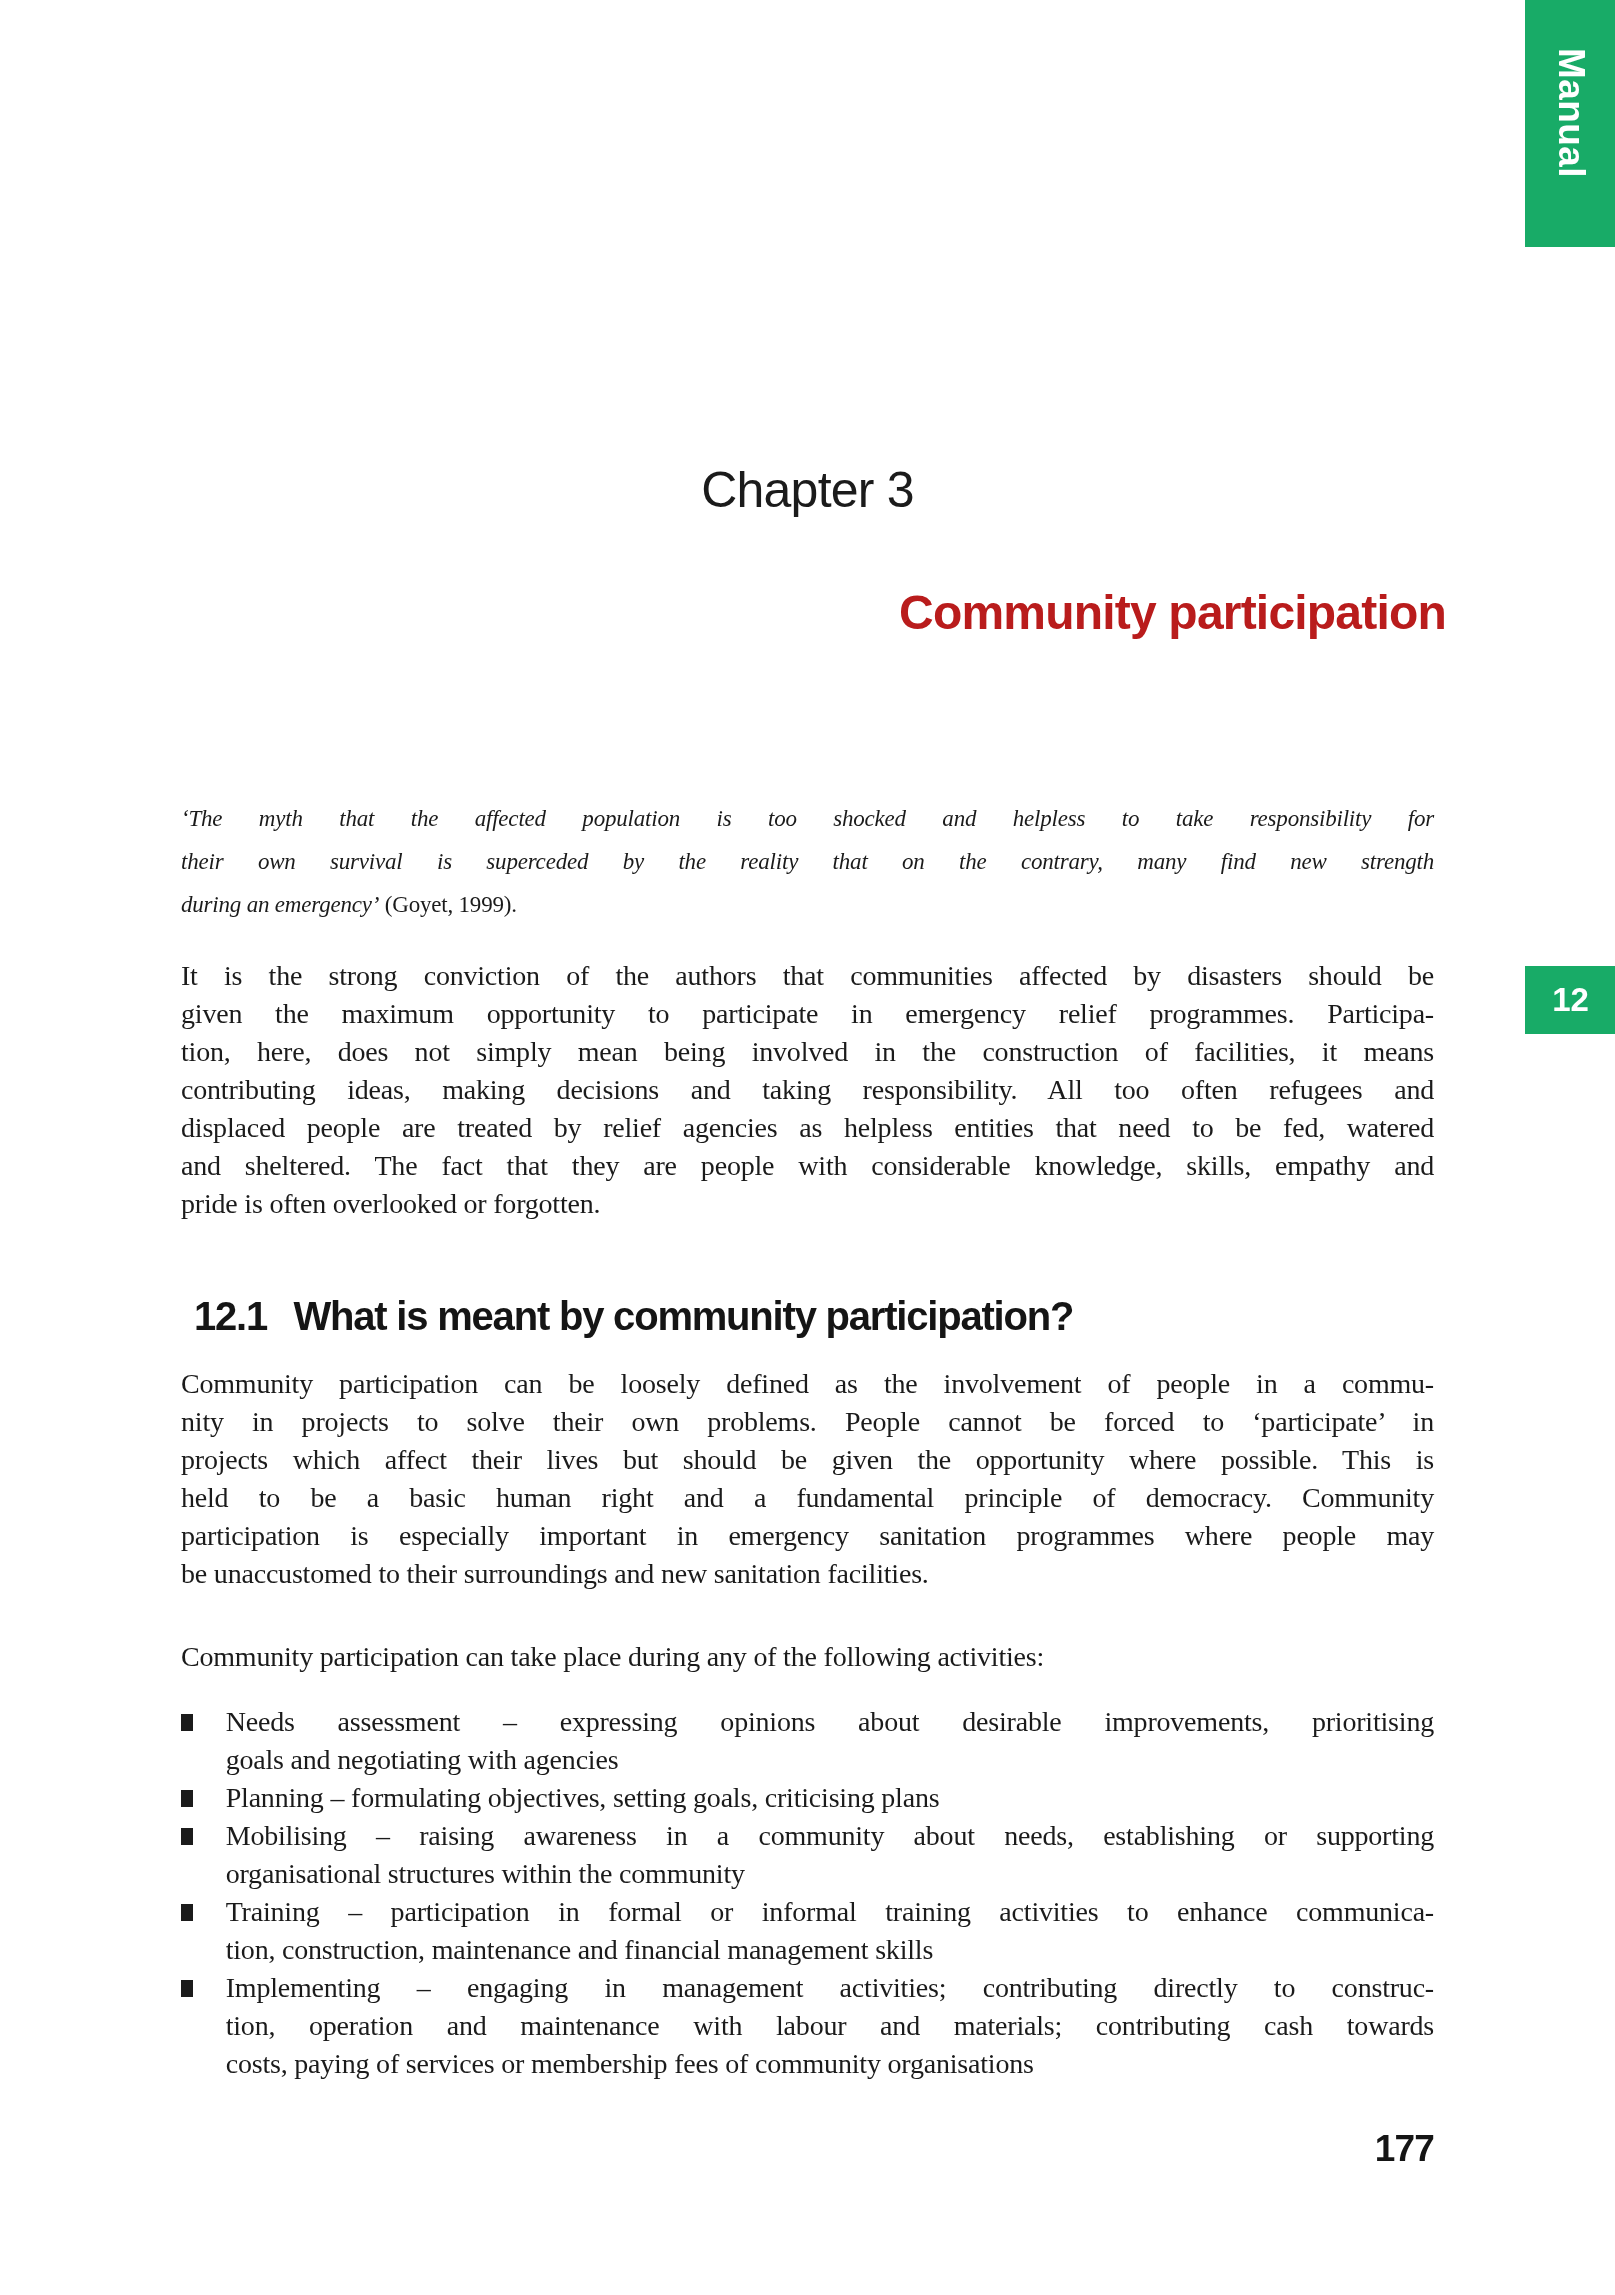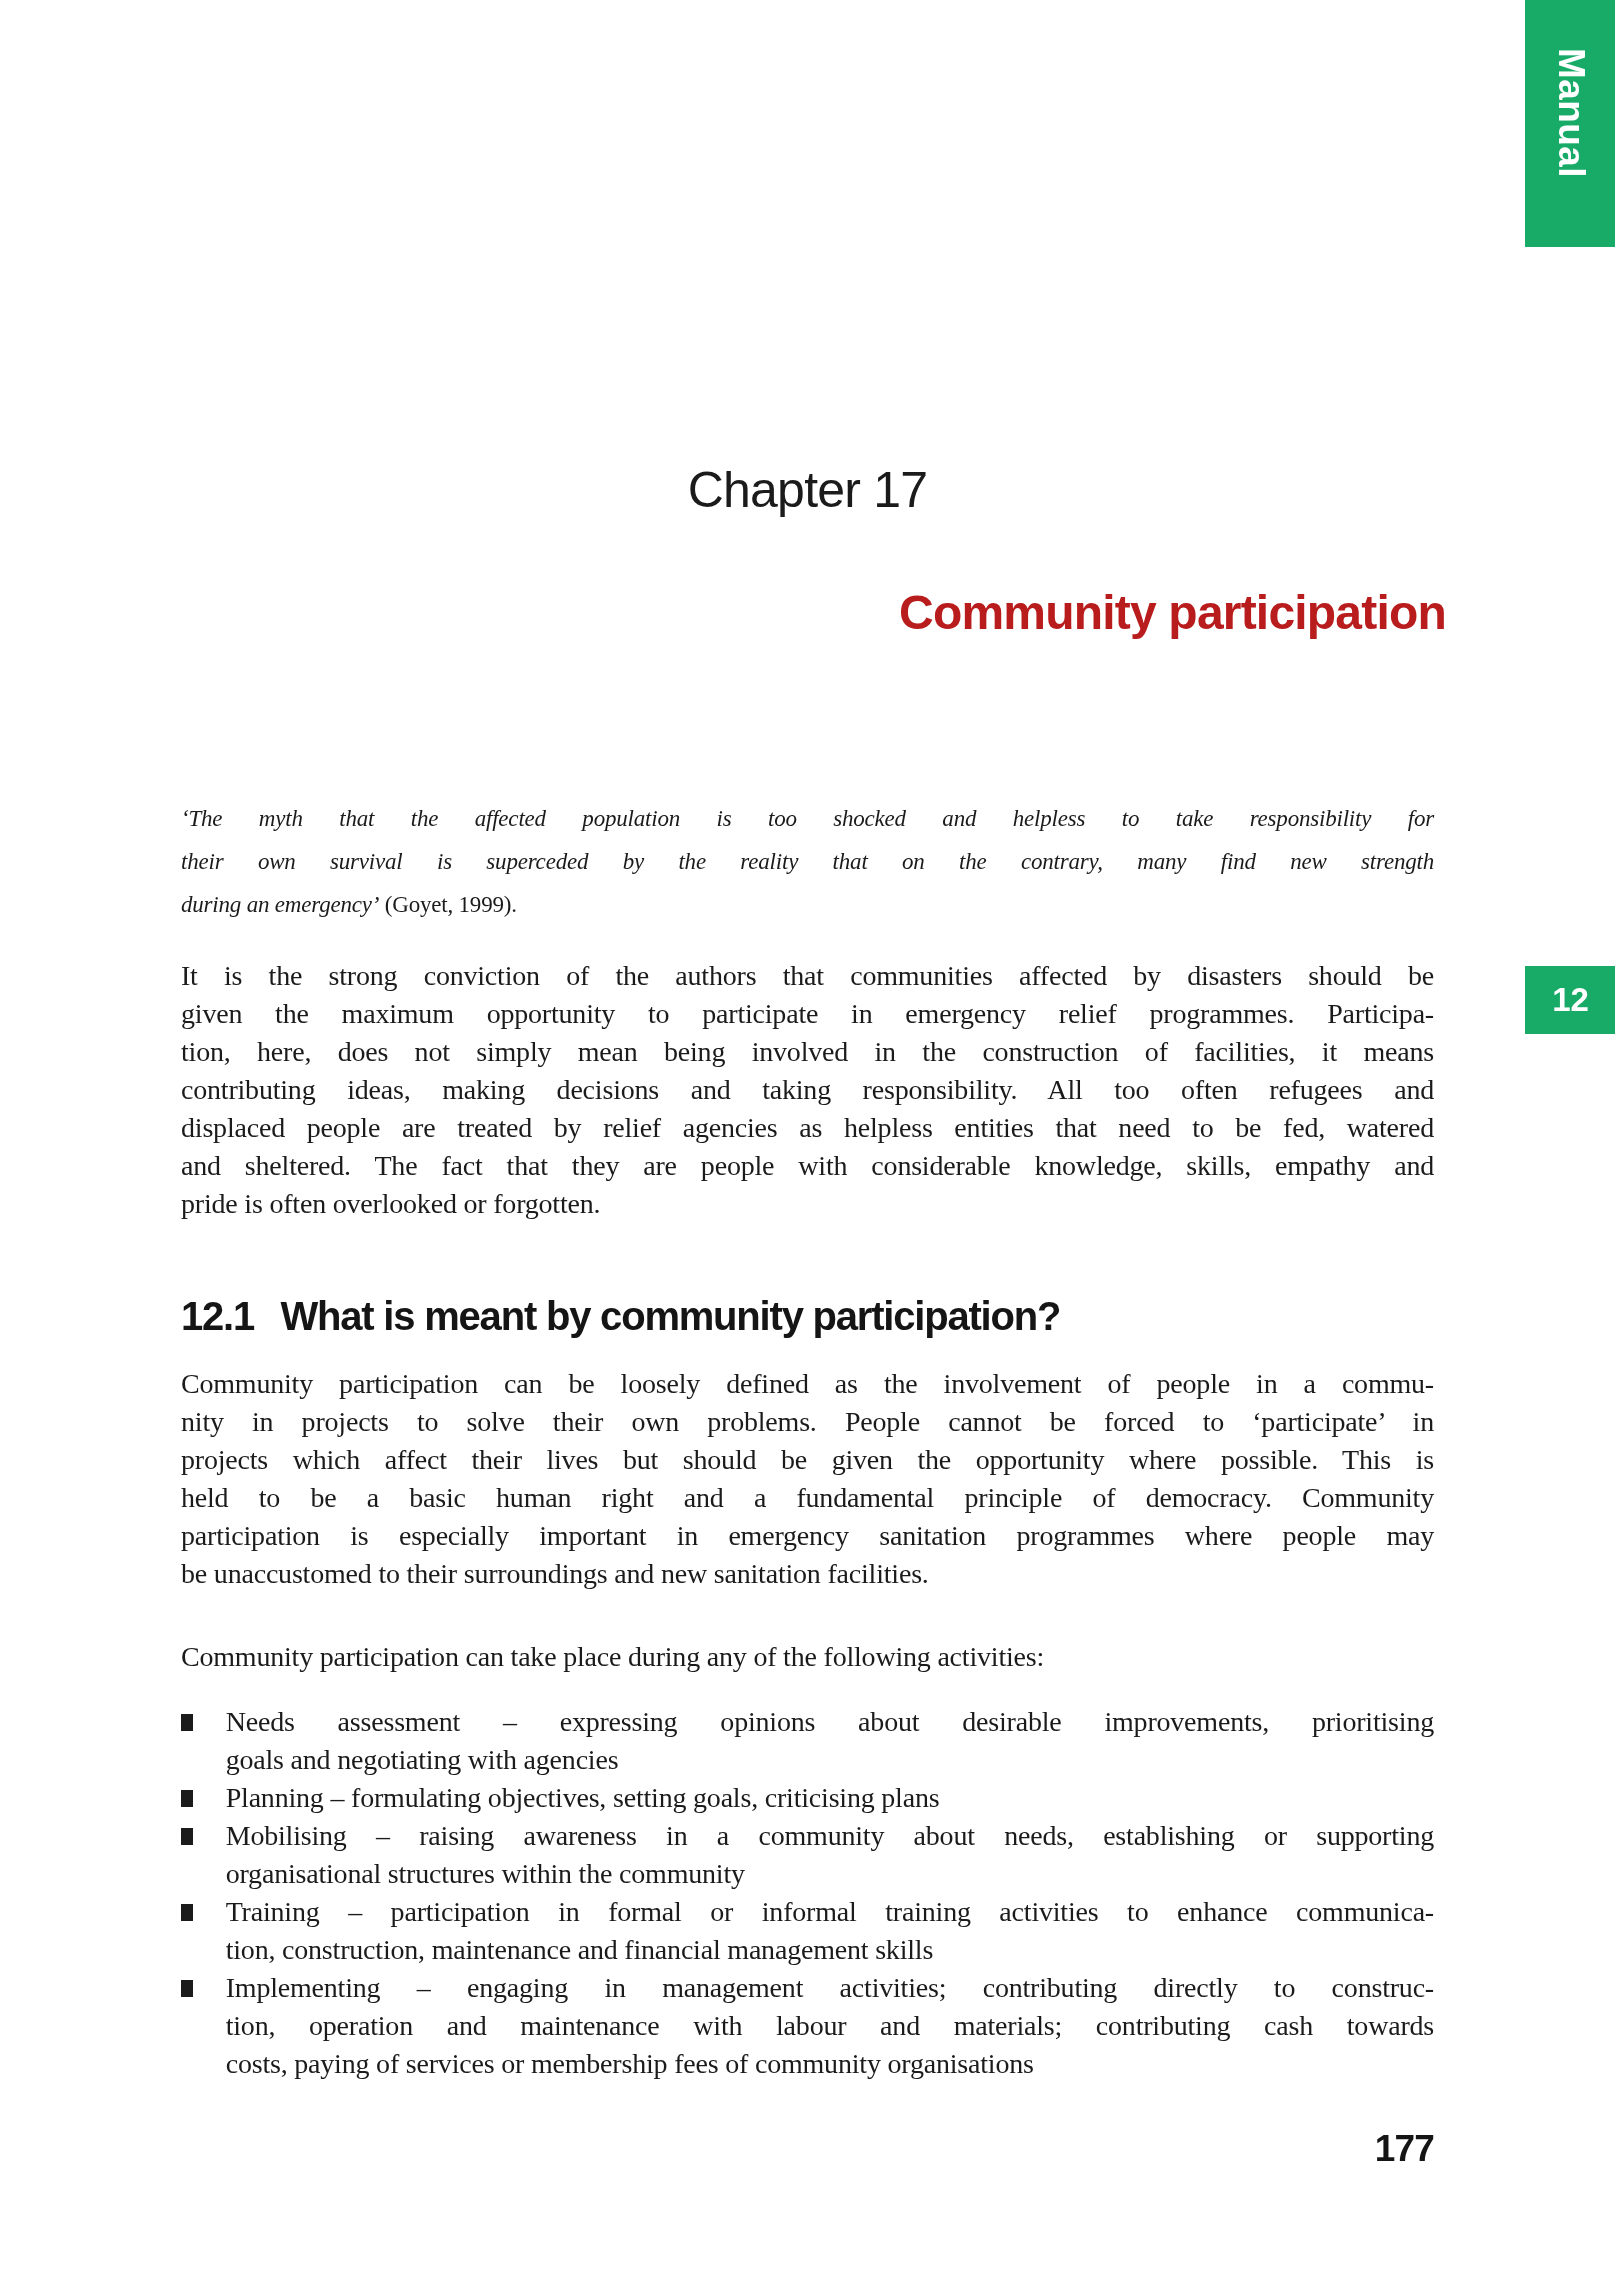--- a/index.html
+++ b/index.html
@@ -84,21 +84,21 @@
     font-size: 28px;
     line-height: 38px;
     letter-spacing: -0.2px;
   }
   .p-conviction { top: 957px; }
   .p-definition { top: 1365px; }
   .p-intro      { top: 1638px; }
 
   .section-heading {
     position: absolute;
-    left: 181px; width: 1253px;
+    left: 194px; width: 1253px;
     top: 1296px;
     font-family: "Liberation Sans", sans-serif;
     font-weight: 700;
     font-size: 40px;
     letter-spacing: -1.2px;
     line-height: 1;
     color: #151515;
     margin: 0;
   }
   .section-heading .sec-num { margin-right: 26.4px; }
@@ -139,21 +139,21 @@
 <div class="page">
 
   <div class="side-tab tab-manual">
     <span class="vtext">Manual</span>
   </div>
 
   <div class="side-tab tab-chapter">
     <span>12</span>
   </div>
 
-  <h2 class="chapter-num">Chapter 17</h2>
+  <h2 class="chapter-num">Chapter 3</h2>
   <h1 class="chapter-title">Community participation</h1>
 
   <div class="block quote">
     <div class="tline">
       <span class="it">‘The myth that the affected population is too shocked and helpless to take responsibility for</span>
     </div>
     <div class="tline">
       <span class="it">their own survival is superceded by the reality that on the contrary, many find new strength</span>
     </div>
     <div class="tline">

